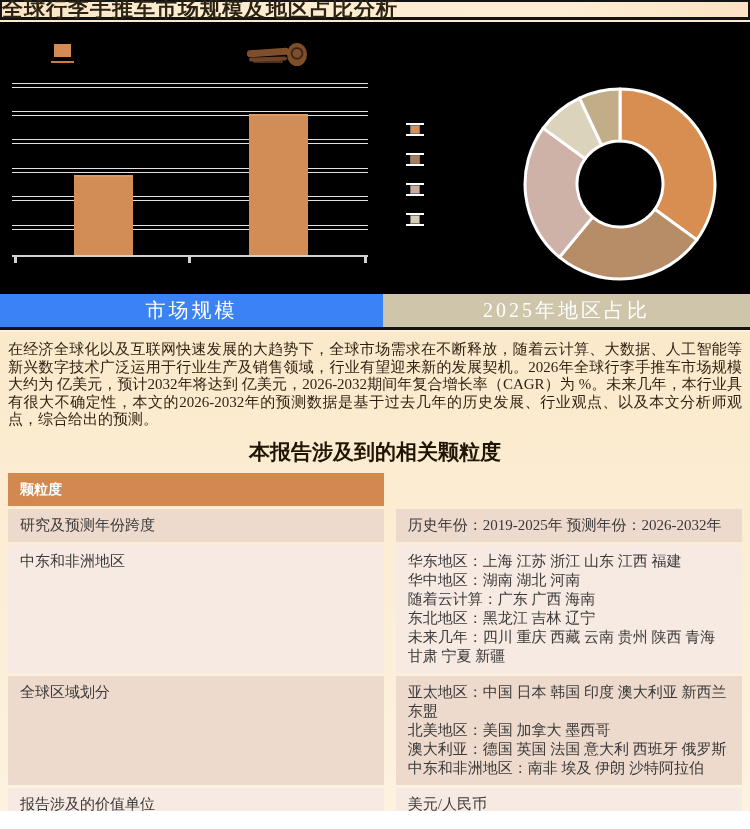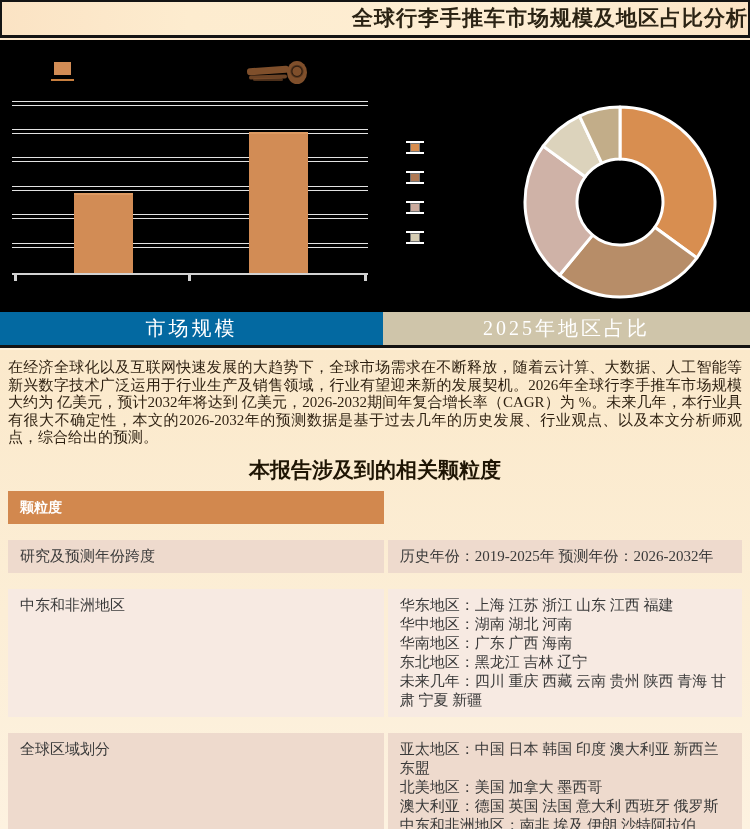--- a/index.html
+++ b/index.html
@@ -2,24 +2,24 @@
 <html><head>
 <meta charset="utf-8">
 <style>
   html,body{margin:0;padding:0;background:#ffffff;}
   .page{
     position:relative;width:750px;height:829px;overflow:hidden;
     font-family:"Liberation Serif","DejaVu Serif",serif;background:#ffffff;
   }
   
   .title-bar{
-    box-sizing:border-box;height:38px;
+    box-sizing:border-box;height:20px;
     border:2px solid #141414;border-bottom-width:3px;
     background:linear-gradient(90deg,#fbe3c4 0%,#fdeccf 25%,#feeed4 75%,#fbe3c4 100%);
-    display:flex;align-items:center;justify-content:flex-end;
+    display:flex;align-items:center;justify-content:flex-start;
   }
   .title-bar h1{
     margin:0;font-size:21px;font-weight:bold;color:#2b2314;letter-spacing:1px;line-height:31px;
   }
   .strip-cream{height:2px;background:#fde8cc;}
   
   .chart-section{position:relative;height:272px;background:#000000;overflow:hidden;}
   .bar-legend-swatch{position:absolute;left:54px;top:22px;width:17px;height:13px;background:#d28c55;}
   .bar-legend-line{position:absolute;left:51px;top:39px;width:23px;height:2px;background:#c87f3f;}
   .scribble{position:absolute;left:247px;top:18px;width:62px;height:32px;filter:blur(0.7px);}
@@ -38,31 +38,31 @@
   .donut-svg{position:absolute;left:522px;top:64px;}
   .donut-legend{position:absolute;left:406px;top:101px;}
   .donut-legend-item{width:18px;height:13px;margin-bottom:17px;box-sizing:border-box;
     border-top:2px solid #ffffff;border-bottom:2px solid #ffffff;
     display:flex;align-items:center;justify-content:center;}
   .donut-legend-item i{display:block;width:8px;height:7px;outline:1px solid rgba(255,255,255,.45);}
   
   .banner-row{display:flex;height:33px;}
   .banner{display:flex;align-items:center;justify-content:center;color:#ffffff;
     font-size:20px;letter-spacing:3px;}
-  .banner-left{width:383px;background:#0369a1;}
+  .banner-left{width:383px;background:#3b82f6;}
   .banner-right{flex:1;background:#cfc5aa;text-align:center;}
   .divider-black{height:3px;background:#141414;}
   .strip-cream2{height:2px;background:#fdf0da;}
   
   .content{box-sizing:border-box;height:479px;overflow:hidden;padding:5px 8px 0 8px;
     background:linear-gradient(180deg,#fbe9cb 0%,#fceeD6 55%,#fdf2e0 100%);}
   .intro{margin:4px 0 0 0;font-size:15px;line-height:17.5px;color:#2c1f10;text-align:justify;}
   .tbl-title{margin:9px 0 7px 0;text-align:center;font-size:21px;font-weight:bold;color:#1f1504;}
   .grid-table{width:100%;}
-  .trow{display:flex;margin-bottom:16px;}
+  .trow{display:flex;margin-bottom:3px;gap:8px;}
   .tcell{box-sizing:border-box;padding:7px 12px;font-size:15px;line-height:19px;color:#3a3a3a;}
   .tcell-label{width:51.2%;margin-right:4px;}
   .tcell-detail{flex:1;}
   .thead .tcell{background:#d2884e;color:#ffffff;font-weight:bold;font-size:14px;padding:7px 12px;}
   .trow-body:nth-child(odd) .tcell{background:#eedacd;}
   .trow-body:nth-child(even) .tcell{background:#f7eae2;}
   .trow-last .tcell{min-height:50px;}
 </style>
 </head>
 <body>
@@ -144,21 +144,21 @@
             <div class="tcell tcell-label">研究及预测年份跨度</div>
             <div class="tcell tcell-detail">
               <div>历史年份：2019-2025年 预测年份：2026-2032年</div>
             </div>
           </div>
           <div class="trow trow-body">
             <div class="tcell tcell-label">中东和非洲地区</div>
             <div class="tcell tcell-detail">
               <div>华东地区：上海 江苏 浙江 山东 江西 福建</div>
               <div>华中地区：湖南 湖北 河南</div>
-              <div>华南地区：广东 广西 海南</div>
+              <div>随着云计算：广东 广西 海南</div>
               <div>东北地区：黑龙江 吉林 辽宁</div>
               <div>未来几年：四川 重庆 西藏 云南 贵州 陕西 青海 甘肃 宁夏 新疆</div>
             </div>
           </div>
           <div class="trow trow-body">
             <div class="tcell tcell-label">全球区域划分</div>
             <div class="tcell tcell-detail">
               <div>亚太地区：中国 日本 韩国 印度 澳大利亚 新西兰 东盟</div>
               <div>北美地区：美国 加拿大 墨西哥</div>
               <div>澳大利亚：德国 英国 法国 意大利 西班牙 俄罗斯</div>

